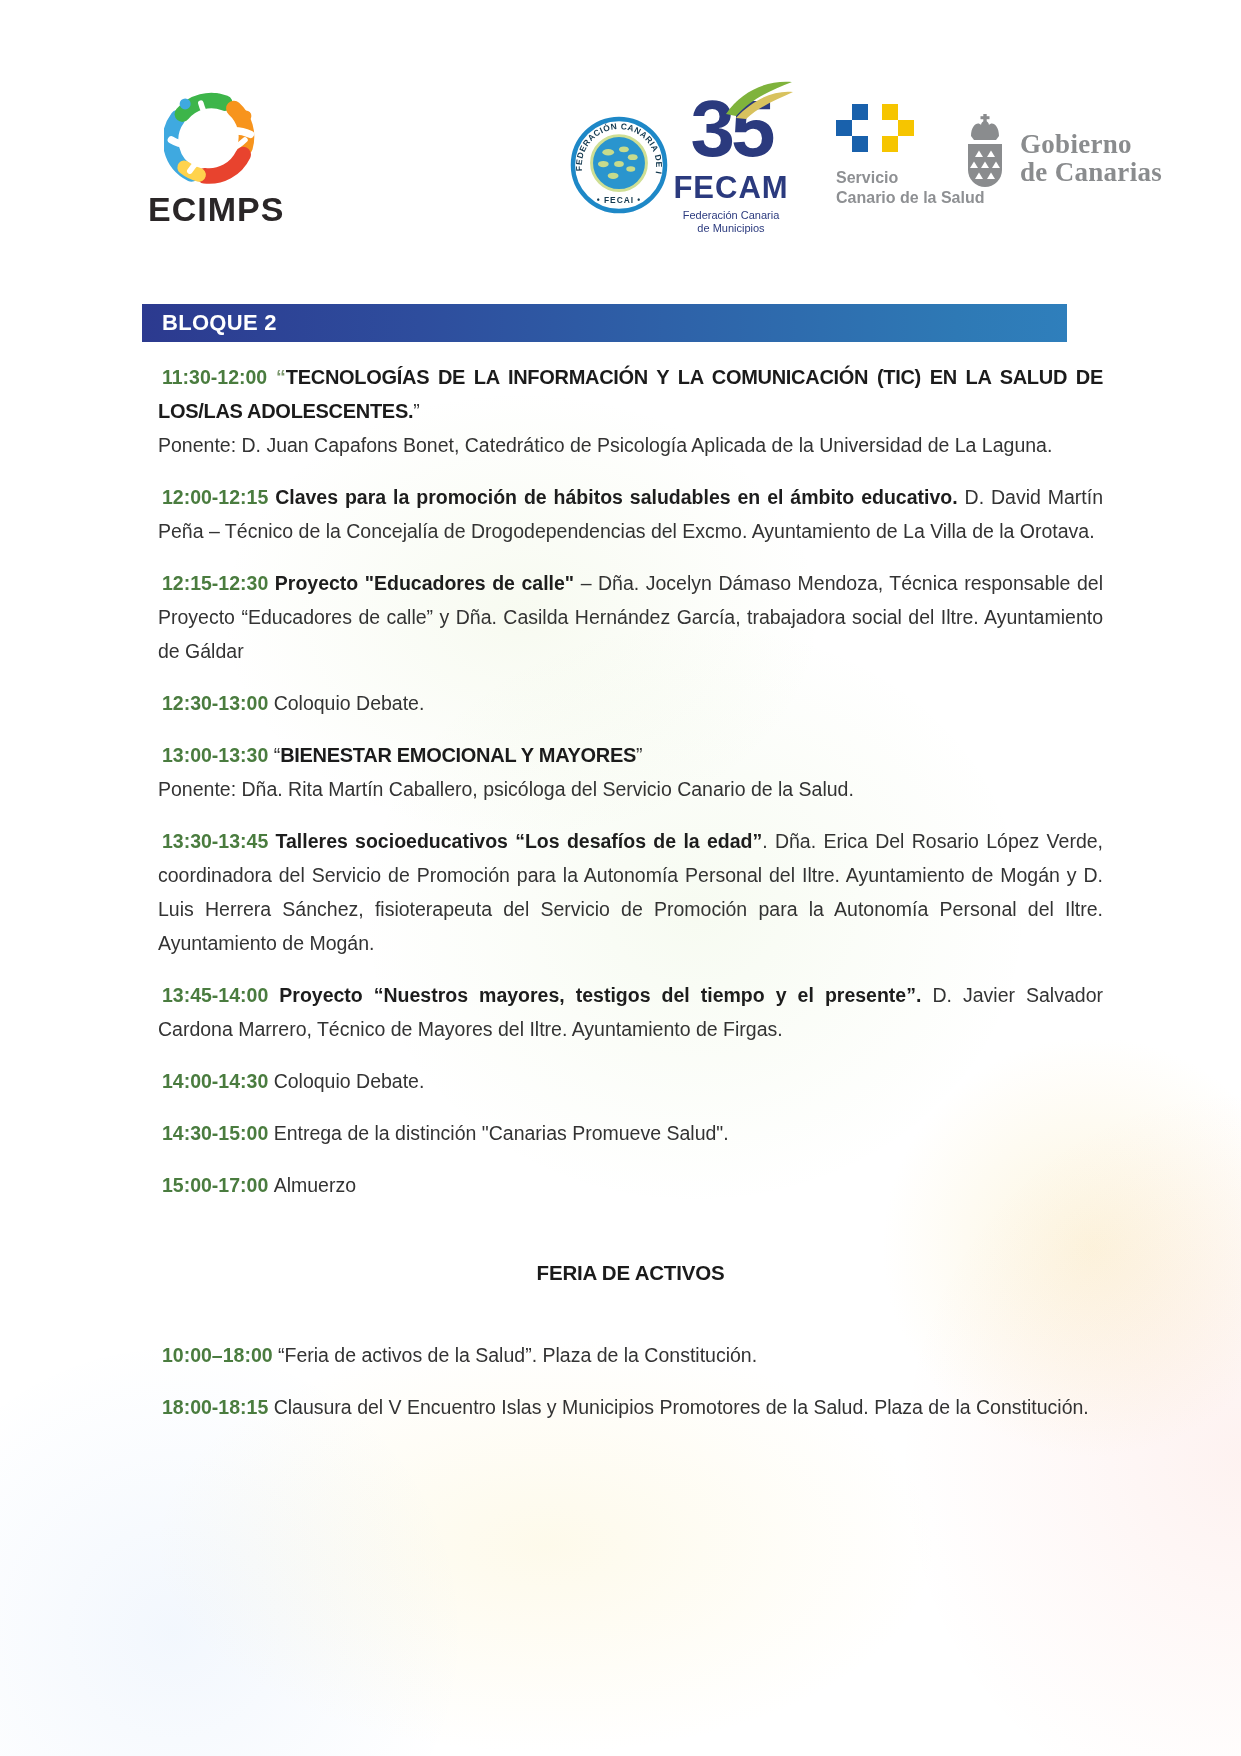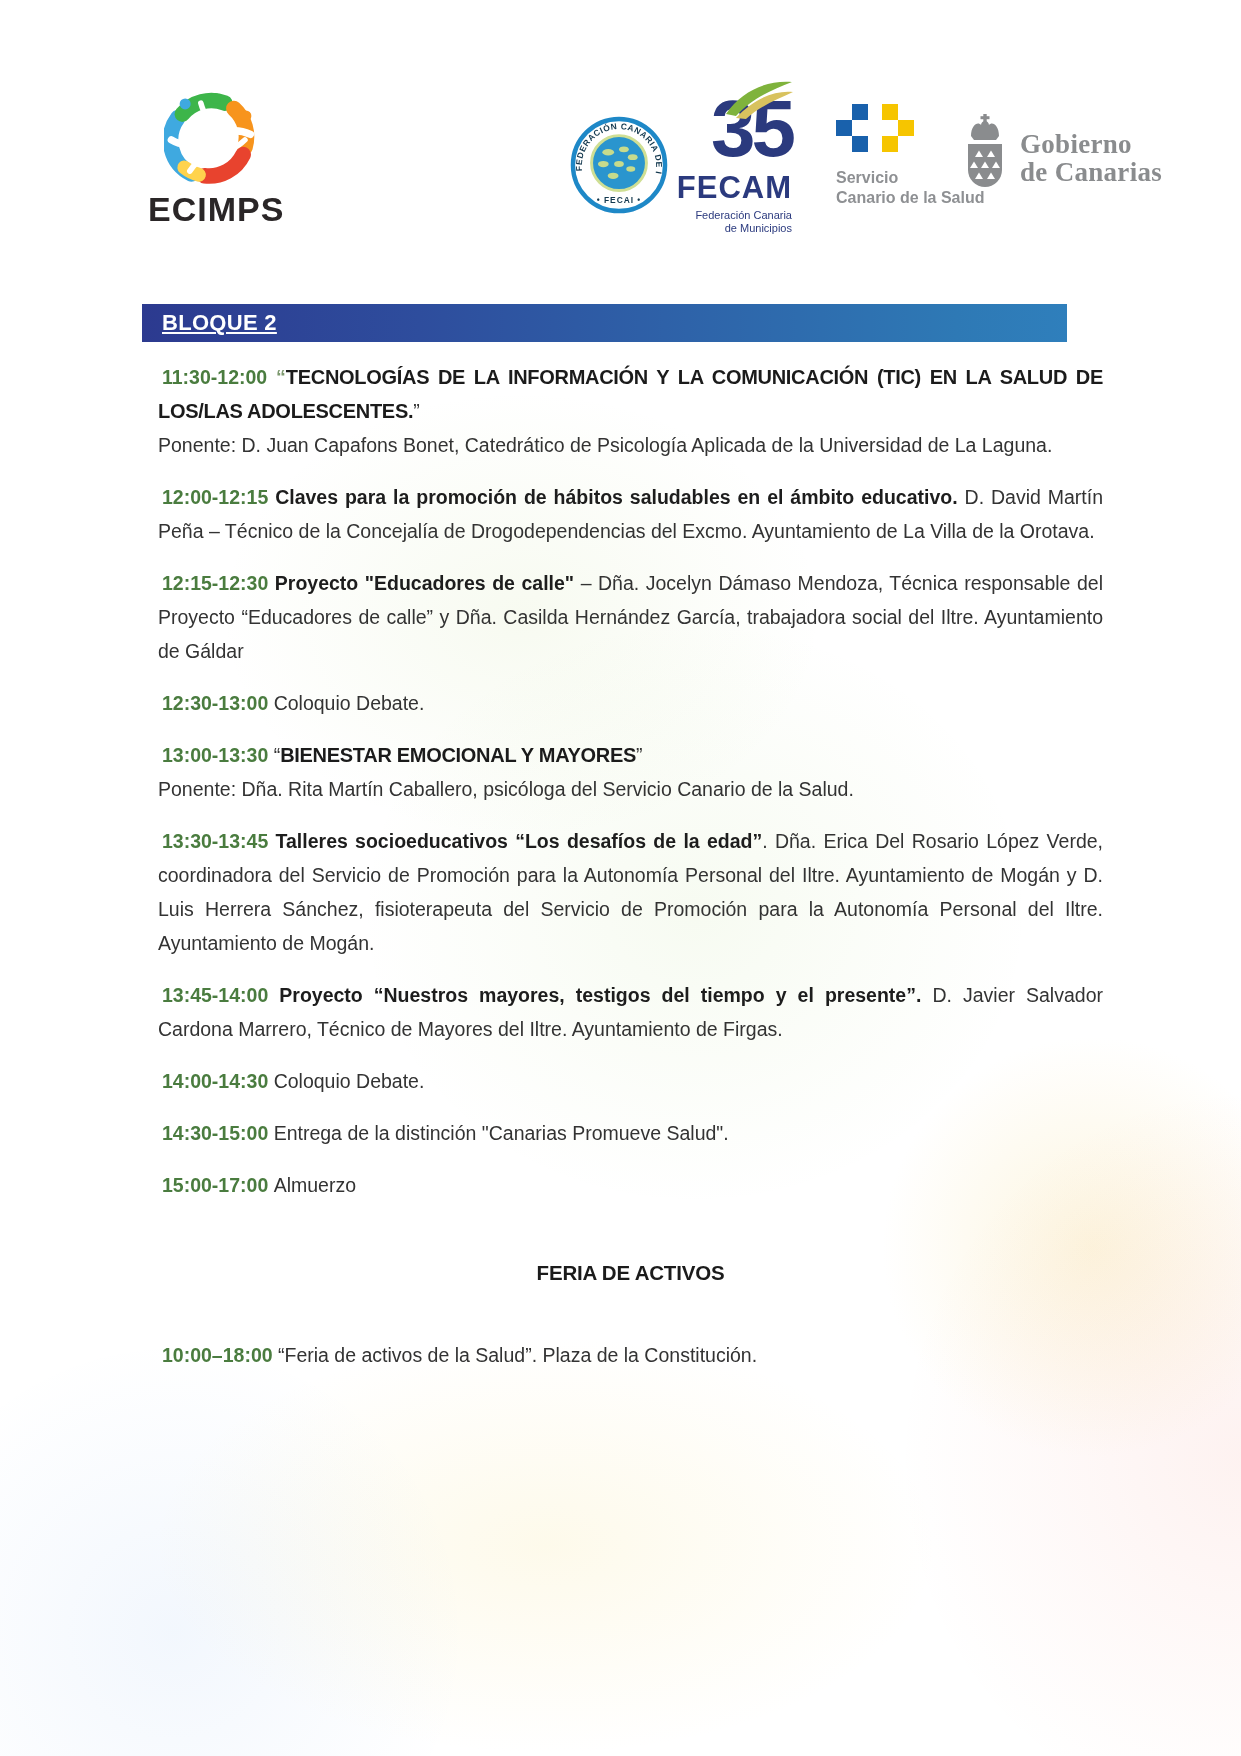--- a/index.html
+++ b/index.html
@@ -16,21 +16,21 @@
       #ffffff;
   }
   .header{position:relative;height:230px;}
   .logo-block{position:absolute;}
   
   .ecimps{left:148px;top:92px;width:124px;text-align:center;}
   .ecimps-word{margin-top:2px;font-size:34px;font-weight:bold;color:#2a2627;letter-spacing:1px;}
   
   .fecai{left:570px;top:116px;width:98px;height:98px;}
   
-  .fecam{left:670px;top:90px;width:122px;text-align:right;color:#2b3a7e;}
+  .fecam{left:670px;top:90px;width:122px;text-align:center;color:#2b3a7e;}
   .fecam-35{position:relative;font-size:80px;line-height:78px;font-weight:800;letter-spacing:-4px;}
   .fecam-leaf{position:absolute;top:-10px;right:-2px;}
   .fecam-name{font-size:31px;font-weight:800;letter-spacing:1px;margin-top:2px;}
   .fecam-sub{font-size:11px;line-height:13px;margin-top:3px;}
   
   .scs{left:836px;top:104px;width:190px;}
   .scs-squares{position:relative;width:80px;height:50px;}
   .scs-squares div{position:absolute;width:16px;height:16px;}
   .sq-b{background:#1961ac;}
   .sq-y{background:#fc0;background:#f6c500;}
@@ -39,21 +39,21 @@
   .gobierno{left:962px;top:114px;display:flex;}
   .gob-text{margin:16px 0 0 12px;font-family:"Liberation Serif",serif;font-weight:bold;
             font-size:27px;line-height:28px;color:#8a8c8e;letter-spacing:0.3px;}
   
   .content{margin-left:158px;width:945px;font-size:19.5px;line-height:34px;color:#303030;}
   .banner{
     margin-left:-16px;width:905px;height:38px;line-height:38px;padding-left:20px;
     background:linear-gradient(90deg,#2c3a8f 0%,#2e4d9d 30%,#2e79b5 88%,#2f7fbc 100%);
     color:#fff;font-size:22px;font-weight:bold;letter-spacing:0.3px;
   }
-  .banner.first{margin-top:74px;text-decoration:underline;}
+  .banner.first{margin-top:74px;}
   .banner{margin-top:16px;margin-bottom:0;}
   .item{margin:18px 0;text-align:justify;text-indent:4px;}
   .seg-time{color:#4a7c3f;font-weight:bold;white-space:pre;}
   .seg-bold{font-weight:bold;color:#1d1d1d;}
   .seg-caps{font-weight:bold;color:#1b1b1b;font-size:20px;letter-spacing:-0.3px;}
   .seg-normal{color:#333;}
   .seg-quote{color:#7e9a70;font-weight:bold;}
   .center-heading{margin:54px 0 48px 0;text-align:center;font-weight:bold;font-size:20.5px;color:#1b1b1b;letter-spacing:-0.2px;}
 </style>
 </head>
@@ -163,13 +163,14 @@
     <p class="item"><span class="seg-time">12:15-12:30 </span><span class="seg-bold">Proyecto "Educadores de calle" </span><span class="seg-normal">– Dña. Jocelyn Dámaso Mendoza, Técnica responsable del Proyecto “Educadores de calle” y Dña. Casilda Hernández García, trabajadora social del Iltre. Ayuntamiento de Gáldar</span></p>
     <p class="item"><span class="seg-time">12:30-13:00 </span><span class="seg-normal">Coloquio Debate.</span></p>
     <p class="item"><span class="seg-time">13:00-13:30 </span><span class="seg-normal">“</span><span class="seg-caps">BIENESTAR EMOCIONAL Y MAYORES</span><span class="seg-normal">”</span><br><span class="seg-normal">Ponente: Dña. Rita Martín Caballero, psicóloga del Servicio Canario de la Salud.</span></p>
     <p class="item"><span class="seg-time">13:30-13:45 </span><span class="seg-bold">Talleres socioeducativos “Los desafíos de la edad”</span><span class="seg-normal">. Dña. Erica Del Rosario López Verde, coordinadora del Servicio de Promoción para la Autonomía Personal del Iltre. Ayuntamiento de Mogán y D. Luis Herrera Sánchez, fisioterapeuta del Servicio de Promoción para la Autonomía Personal del Iltre. Ayuntamiento de Mogán.</span></p>
     <p class="item"><span class="seg-time">13:45-14:00 </span><span class="seg-bold">Proyecto “Nuestros mayores, testigos del tiempo y el presente”. </span><span class="seg-normal">D. Javier Salvador Cardona Marrero, Técnico de Mayores del Iltre. Ayuntamiento de Firgas.</span></p>
     <p class="item"><span class="seg-time">14:00-14:30 </span><span class="seg-normal">Coloquio Debate.</span></p>
     <p class="item"><span class="seg-time">14:30-15:00 </span><span class="seg-normal">Entrega de la distinción "Canarias Promueve Salud".</span></p>
     <p class="item"><span class="seg-time">15:00-17:00 </span><span class="seg-normal">Almuerzo</span></p>
     <div class="center-heading">FERIA DE ACTIVOS</div>
     <p class="item"><span class="seg-time">10:00–18:00 </span><span class="seg-normal">“Feria de activos de la Salud”. Plaza de la Constitución.</span></p>
+    <p class="item"><span class="seg-time">18:00-18:15 </span><span class="seg-normal">Clausura del V Encuentro Islas y Municipios Promotores de la Salud. Plaza de la Constitución.</span></p>
   </main>
 
 </body></html>

